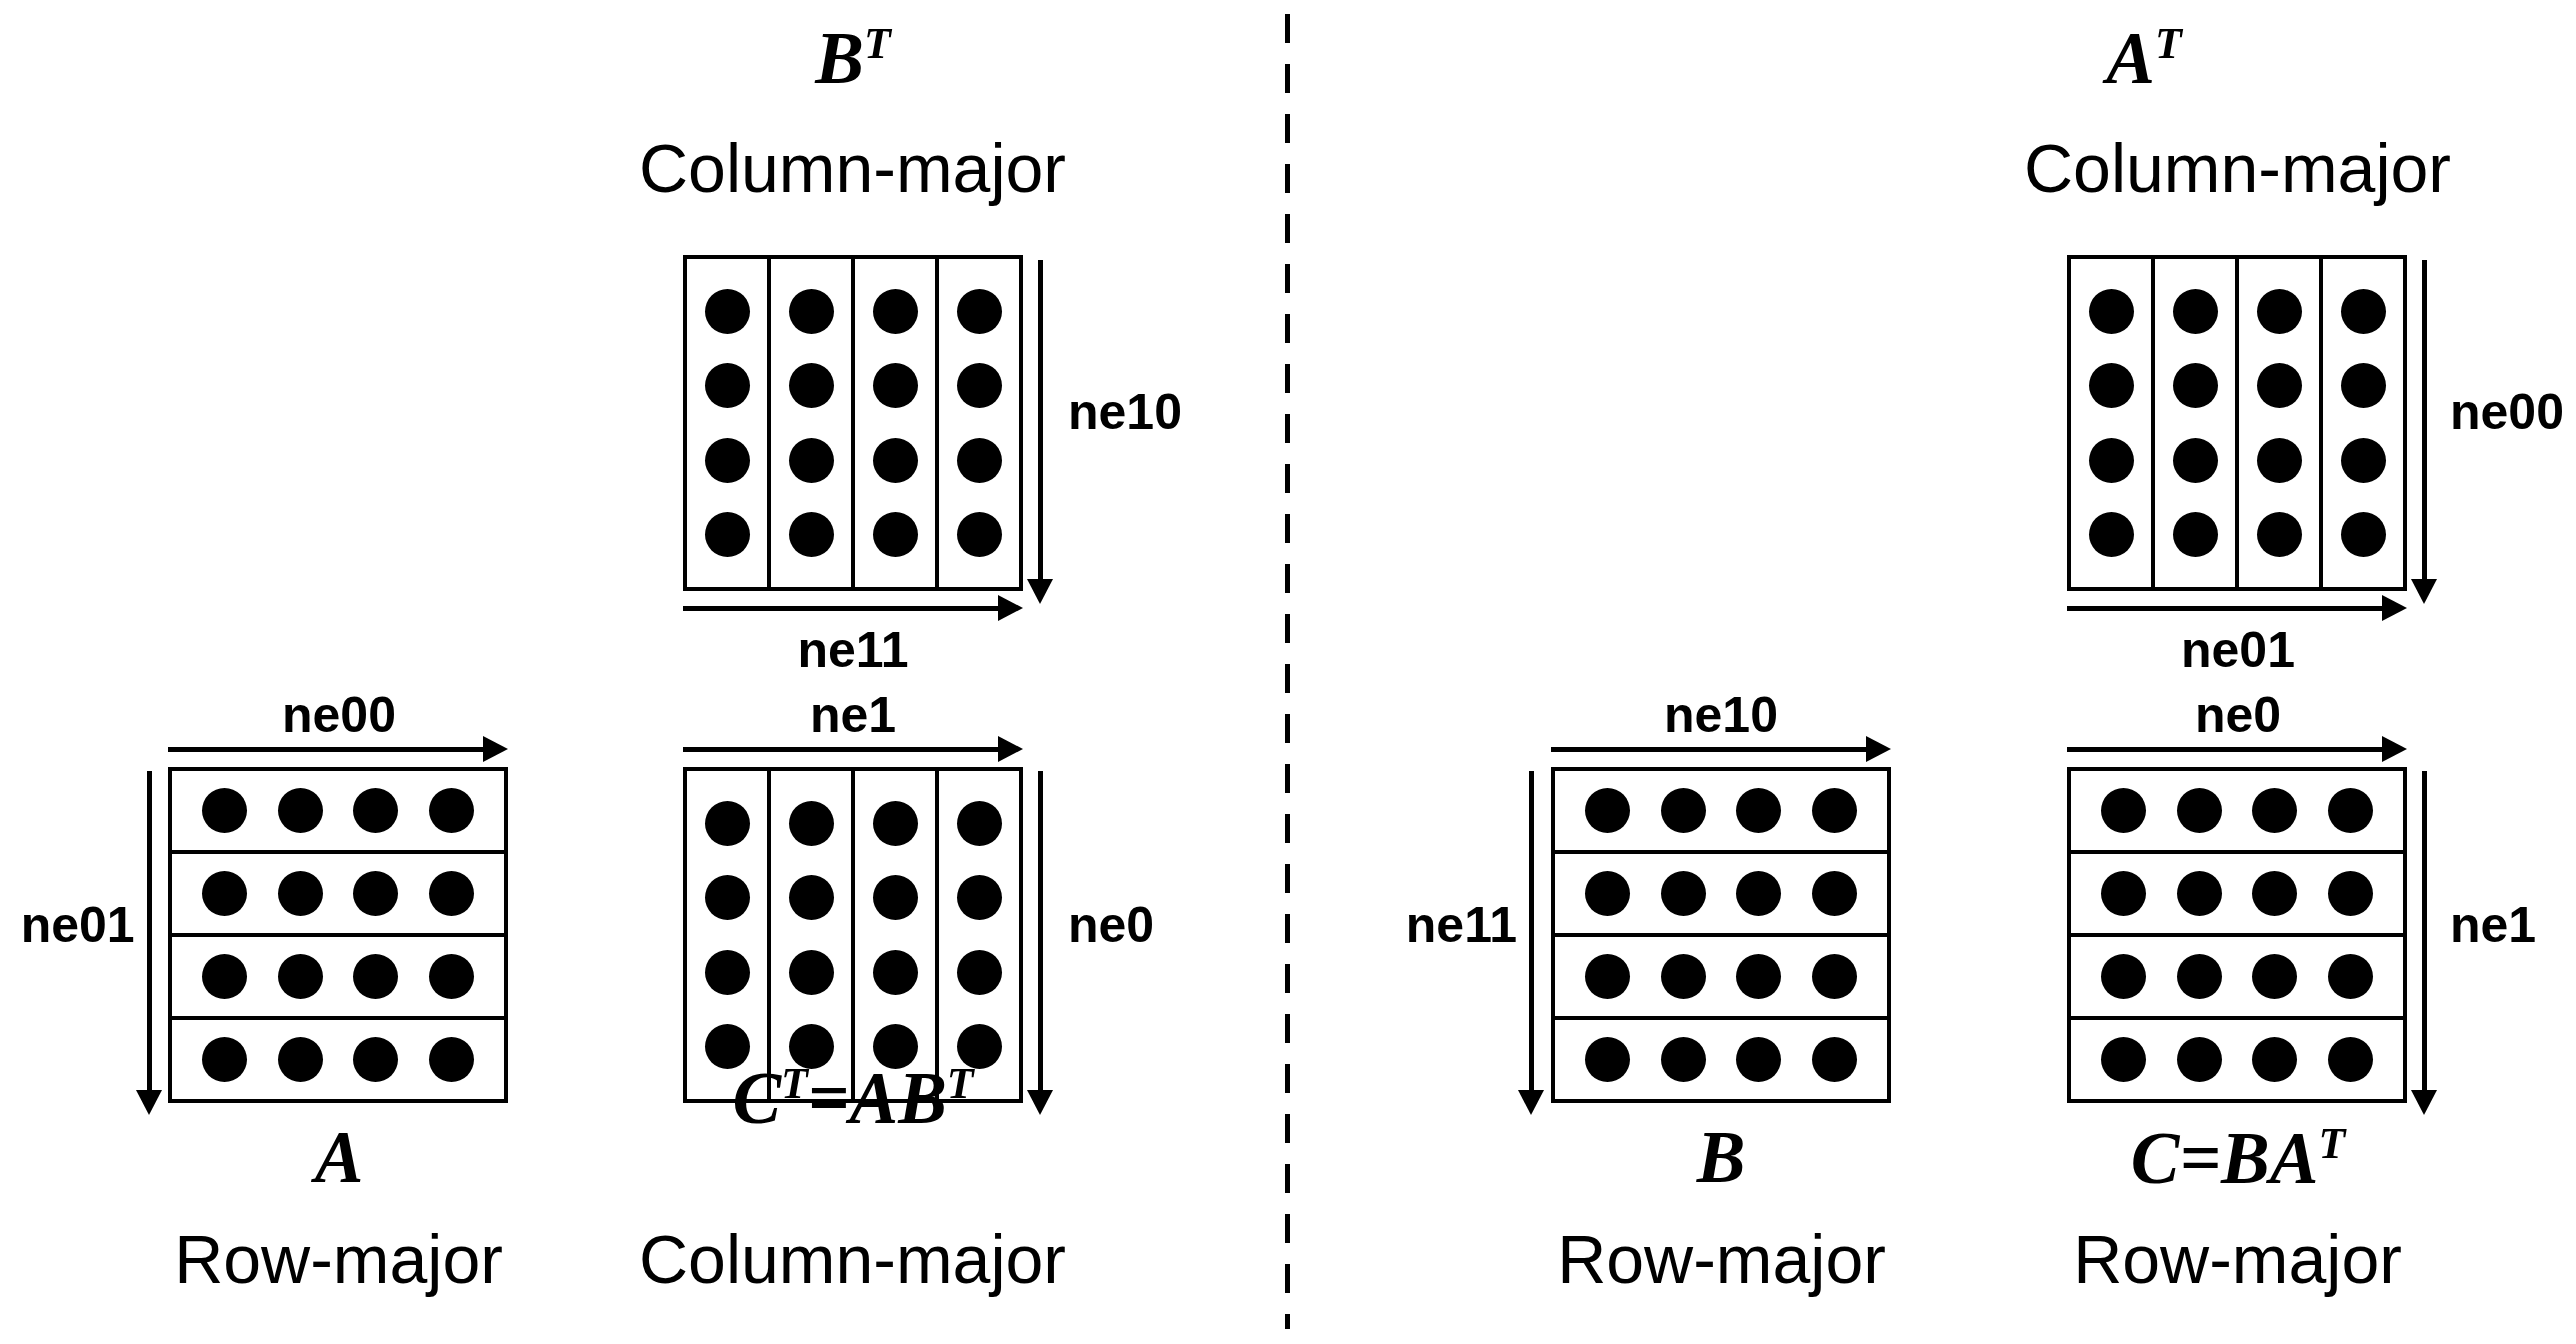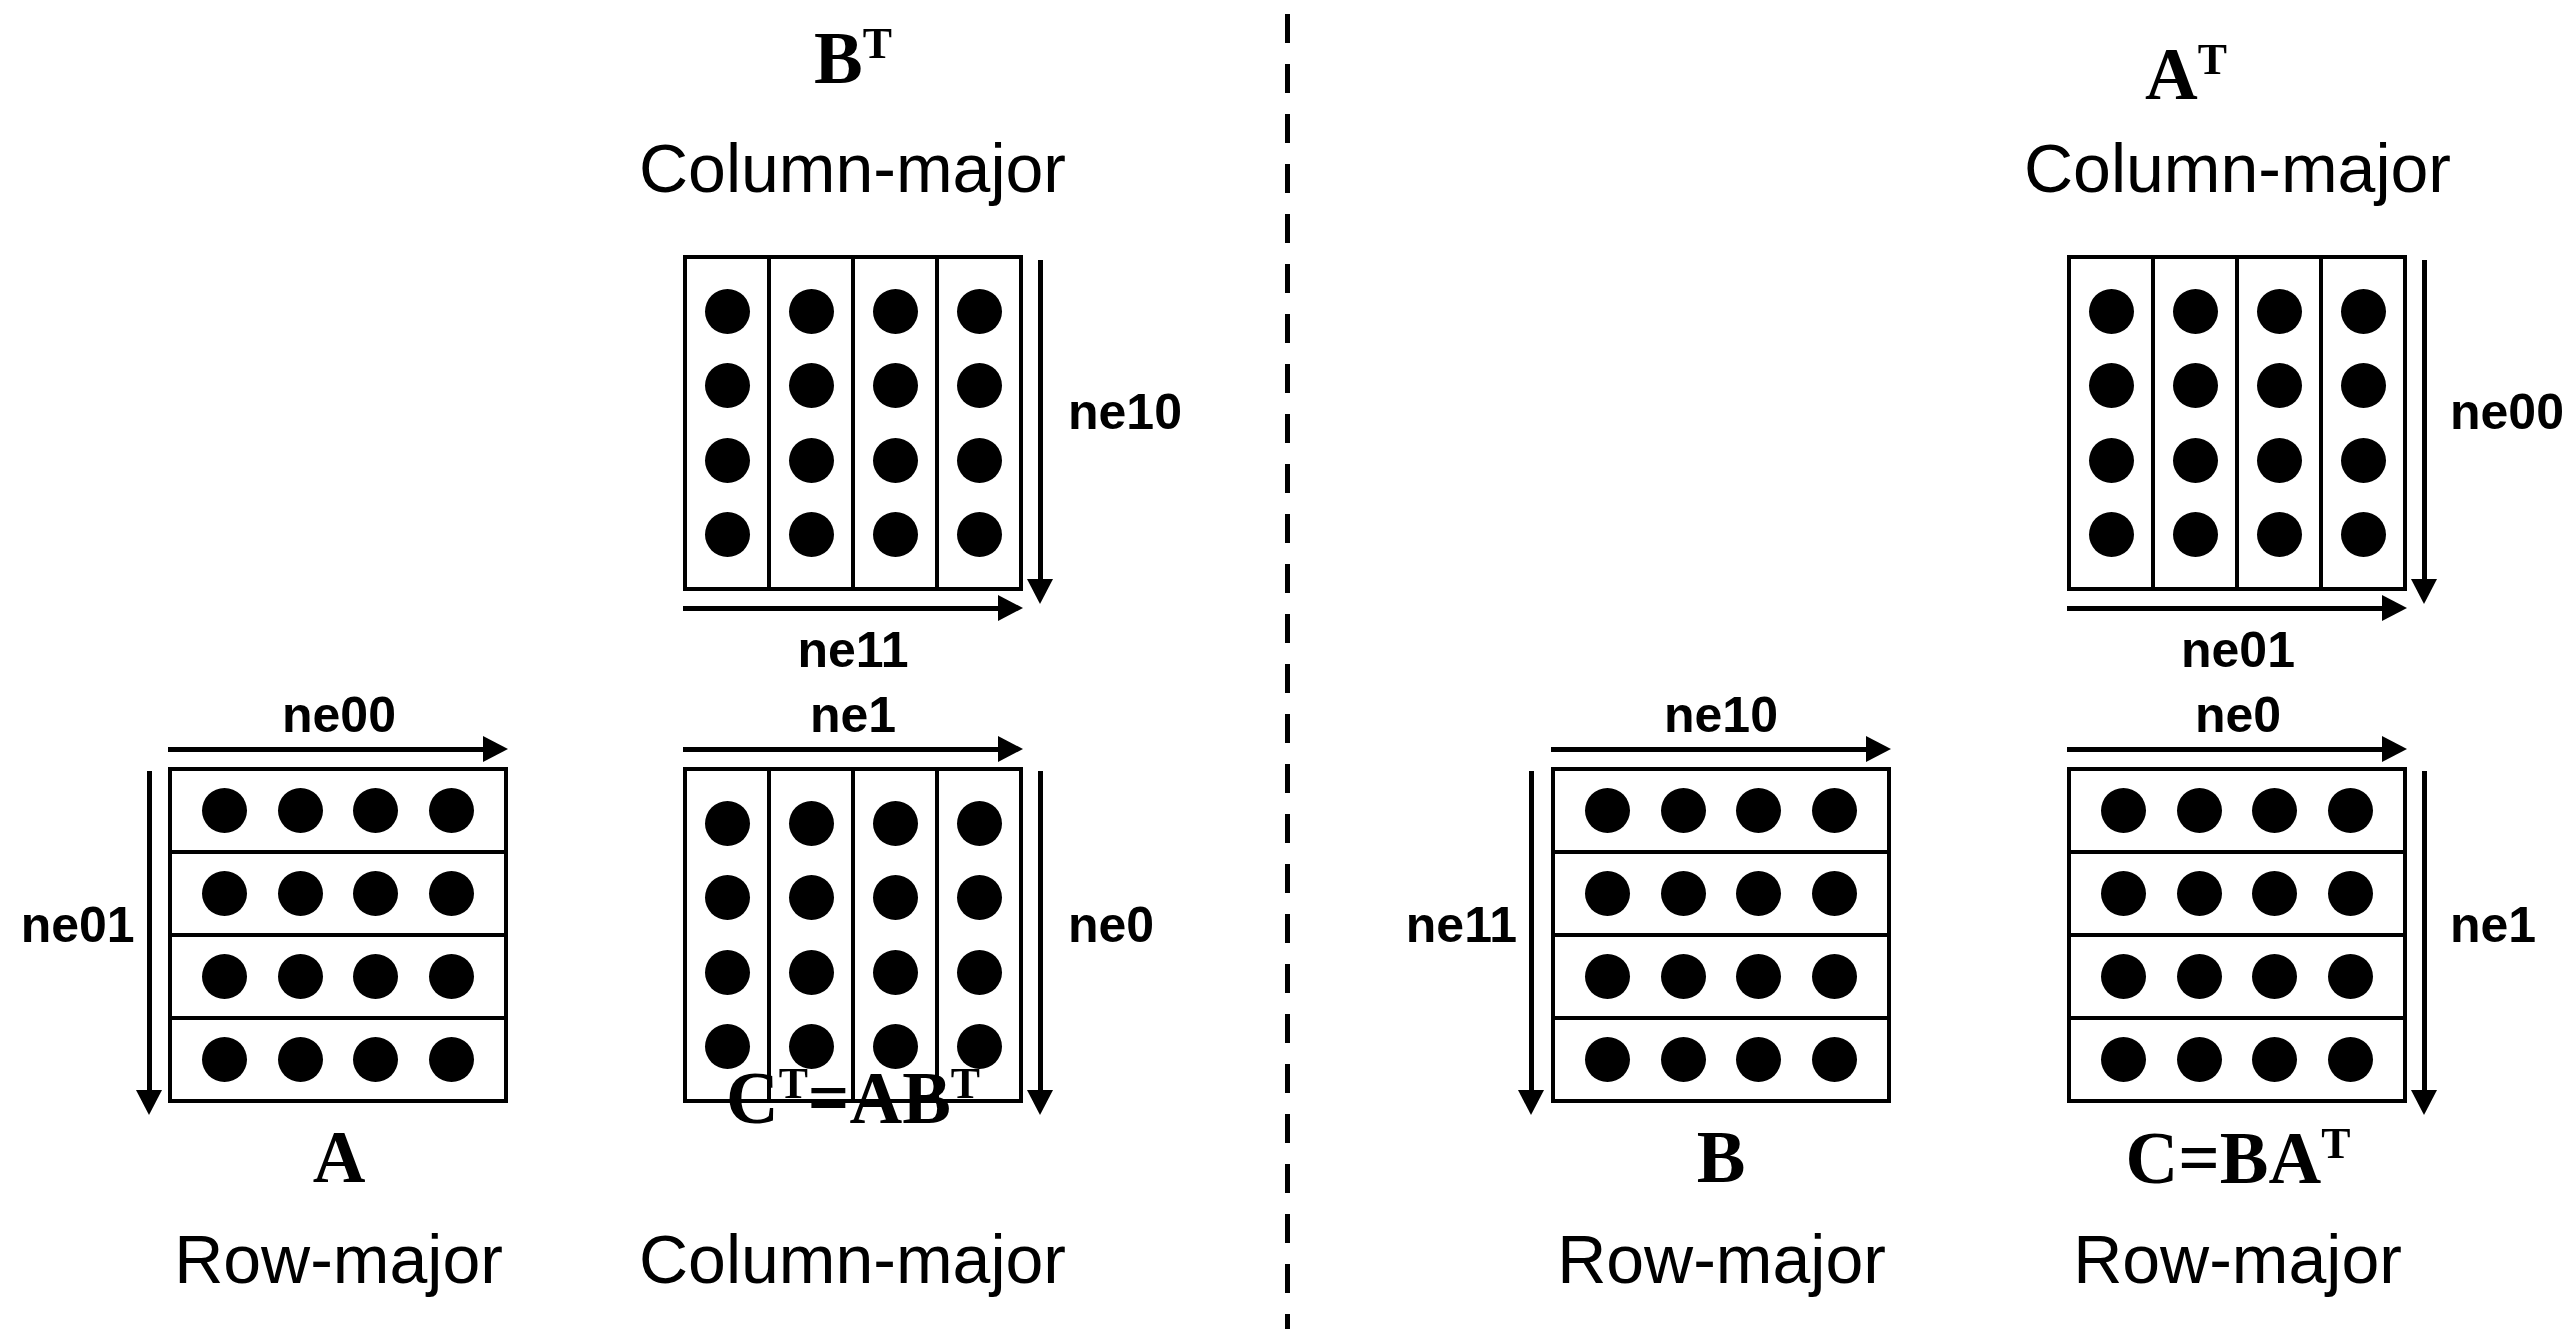--- a/index.html
+++ b/index.html
@@ -7,21 +7,21 @@
   body{
     width:2576px;height:1344px;background:var(--background);
     font-family:"Liberation Sans","DejaVu Sans",sans-serif;color:var(--ink);
   }
   .canvas{position:relative;width:2576px;height:1344px;overflow:hidden;background:var(--background);}
 
   
   .mtitle{
     position:absolute;text-align:center;
     font-family:"Liberation Serif","DejaVu Serif",serif;
-    font-weight:bold;font-size:73px;line-height:1.05;
+    font-style:italic;font-weight:bold;font-size:73px;line-height:1.05;
   }
   .mtitle sup{font-size:60%;}
 
   
   .stitle{position:absolute;text-align:center;font-size:68px;line-height:1.05;}
 
   
   .dim{position:absolute;font-weight:bold;font-size:50px;line-height:1;white-space:nowrap;}
   .dim.center{text-align:center;}
   .dim.right{text-align:right;}
@@ -162,21 +162,21 @@
     <div class="arrow-v" style="left:1038px;top:771px;height:319px;"></div>
     <div class="dim" style="left:1068px;top:900px;">ne0</div>
     <div class="mtitle" style="left:584px;top:1060px;width:538px;"><span>C</span><sup>T</sup><span>=AB</span><sup>T</sup></div>
     <div class="stitle" style="left:539px;top:1224px;width:627px;">Column-major</div>
   </section>
 
   <div class="divider" style="left:1285px;top:14.3px;height:1315px;"></div>
 
   <section>
 
-    <div class="mtitle" style="left:1917px;top:20px;width:538px;margin-top:16px;"><span>A</span><sup>T</sup></div>
+    <div class="mtitle" style="left:1875px;top:20px;width:538px;"><span>A</span><sup>T</sup></div>
     <div class="stitle" style="left:1924px;top:133px;width:627px;">Column-major</div>
     <div class="matrix" style="left:2067px;top:255px;" data-orientation="col">
         <div class="strip">
           <div class="dot"></div>
           <div class="dot"></div>
           <div class="dot"></div>
           <div class="dot"></div>
         </div>
         <div class="strip">
           <div class="dot"></div>

